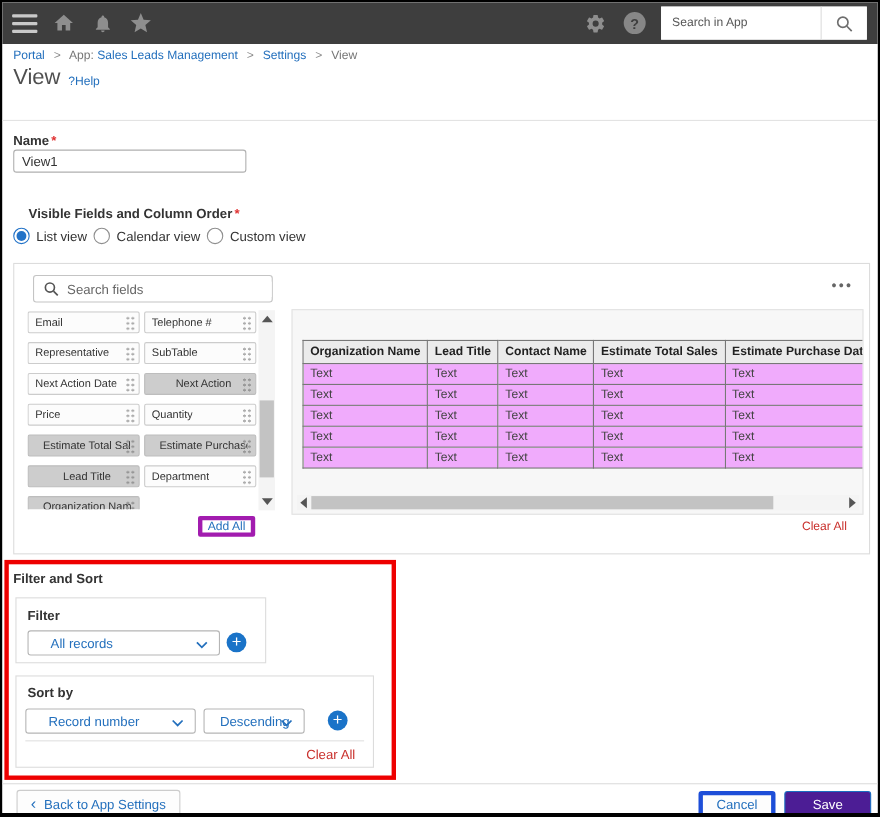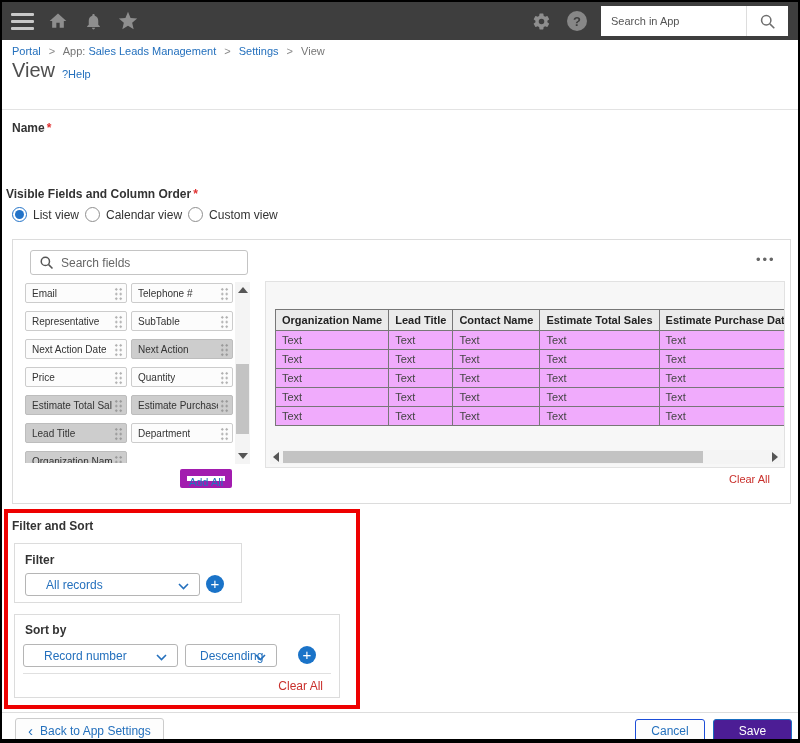--- a/index.html
+++ b/index.html
@@ -35,21 +35,21 @@
   .page-title { position:absolute; left:10px; top:57px; font-size:20px; font-weight:400; color:#4f4f4f; }
   .help-link { position:absolute; left:60px; top:66px; font-size:11px; color:#2470bd; text-decoration:none;text-align:center; }
   .desc { position:absolute; left:10px; top:88px; font-size:12px; color:#333; }
   .divider-top { position:absolute; left:0; top:107px; width:100%; border-top:1px solid #e3e3e3; }
 
   .field-label { font-size:12px; font-weight:bold; color:#333; }
   .req { color:#e03131; font-weight:bold; margin-left:2px; }
   .name-label { position:absolute; left:10px; top:119px; }
   .name-input { position:absolute; left:10px; top:134px; width:212px; height:21px; border:1px solid #b0b0b0;
                 border-radius:3px; padding-left:7px; font-size:12px; color:#333; font-family:inherit; }
-  .vf-label { position:absolute; left:4px; top:185px; }
+  .vf-label { position:absolute; left:24px; top:185px; }
   .radio-row { position:absolute; left:10px; top:205px; display:flex; gap:6px; font-size:12px; color:#333; }
   .radio-item { display:flex; align-items:center; gap:6px; cursor:pointer; }
   .radio { width:15px; height:15px; border:1px solid #8f8f8f; border-radius:50%; position:relative; background:#fff; }
   .radio.sel { border:1px solid #2373c8; }
   .radio.sel::after { content:''; position:absolute; inset:2px; border-radius:50%; background:#2373c8; }
 
   
   .fields-panel { position:absolute; left:10px; top:237px; width:779px; height:265px;
                   border:1px solid #dcdcdc; background:#fff; }
   .search-fields { position:absolute; left:17px; top:10px; width:218px; height:25px; border:1px solid #c4c4c4;
@@ -61,32 +61,32 @@
   .chip-list { position:absolute; left:12px; top:43px; width:210px; height:180px; overflow:hidden;
                display:grid; grid-template-columns:102px 102px; column-gap:4px; row-gap:8px;
                align-content:start; }
   .chip { position:relative; width:102px; height:20px; background:#fcfcfc; border:1px solid #ccc;
           border-radius:2px; font-size:10px; color:#333; display:flex; align-items:center;
           padding-left:6px; cursor:grab; }
   .chip .chip-label { overflow:hidden; white-space:nowrap; max-width:80px; }
   .chip-handle { position:absolute; right:3px; top:3px; width:9px; height:14px;
                  background-image:radial-gradient(#adadad 1px, transparent 1.3px);
                  background-size:4.5px 4.7px; }
-  .chip.sel { background:#cdcdcd; border-color:#bdbdbd; }
+  .chip.sel { background:#cdcdcd; border-color:#bdbdbd;justify-content:center; }
   .chip.sel .chip-handle { background-image:radial-gradient(#979797 1px, transparent 1.3px); }
 
   .vscroll { position:absolute; left:222px; top:42px; width:15px; height:182px; background:#f4f4f4; }
   .vscroll .arr-up, .vscroll .arr-dn { position:absolute; left:3px; width:0; height:0;
           border-left:5px solid transparent; border-right:5px solid transparent; }
   .vscroll .arr-up { top:5px; border-bottom:6px solid #555; }
   .vscroll .arr-dn { bottom:5px; border-top:6px solid #555; }
   .vscroll .thumb { position:absolute; left:1px; width:13px; top:82px; height:70px; background:#c3c3c3; }
 
   .add-all-btn { position:absolute; left:167px; top:229px; width:52px; height:19px; background:#fff;
-                 border:7px solid #a21caf; border-radius:2px; color:#2470bd; font-size:11px;
+                 border:4px solid #a21caf; border-radius:2px; color:#2470bd; font-size:11px;
                  font-family:inherit; cursor:pointer; }
   .panel-clear-all { position:absolute; left:716px; top:233px; font-size:11px; color:#c9302c;
                      text-decoration:none; }
 
   .more-dots { position:absolute; left:743px; top:12px; font-size:13px; letter-spacing:2px; color:#666;
                cursor:pointer; }
 
   .preview { position:absolute; left:252px; top:41px; width:520px; height:187px; background:#f7f7f7;
              border:1px solid #e2e2e2; overflow:hidden; }
   .preview table { position:absolute; left:9px; top:27px; border-collapse:collapse; table-layout:fixed; }
@@ -124,21 +124,21 @@
   .red-annotation { position:absolute; left:2px; top:507px; width:356px; height:200px;
                     border:4px solid #ee0000; pointer-events:none; }
 
   
   .footer-divider { position:absolute; left:0; top:710px; width:100%; border-top:1px solid #ddd; }
   .back-btn { position:absolute; left:13px; top:716px; height:25px; padding:0 12px; background:#fdfdfd;
               border:1px solid #ccc; border-radius:3px; color:#2470bd; font-size:12px; font-family:inherit;
               cursor:pointer; display:flex; align-items:center; gap:7px; }
   .back-chev { font-size:15px; line-height:12px; }
   .cancel-btn { position:absolute; left:633px; top:717px; width:70px; height:24px; background:#fdfdfd;
-                border:1px solid #1d4ed8; border-radius:3px; color:#2470bd; font-size:12px;
+                border:4px solid #1d4ed8; border-radius:3px; color:#2470bd; font-size:12px;
                 font-family:inherit; cursor:pointer; }
   .save-btn { position:absolute; left:711px; top:717px; width:79px; height:24px; background:#4c1d95;
               border:1px solid #1a6dc0; border-radius:3px; color:#fff; font-size:12px;
               font-family:inherit; cursor:pointer; }
 </style>
 </head>
 <body>
 
 <div class="page">
 
@@ -191,20 +191,21 @@
     <span>View</span>
   </nav>
 
   <h1 class="page-title">View</h1>
   <a class="help-link">?Help</a>
   <div class="divider-top"></div>
 
   <div class="field-label name-label">
     <span>Name</span><span class="req">*</span>
   </div>
+  <input class="name-input" type="text" value="View1" style="">
 
   <div class="field-label vf-label">
     <span>Visible Fields and Column Order</span><span class="req">*</span>
   </div>
   <div class="radio-row">
     <span class="radio-item">
       <span class="radio sel"></span>
       <span>List view</span>
     </span>
     <span class="radio-item">

